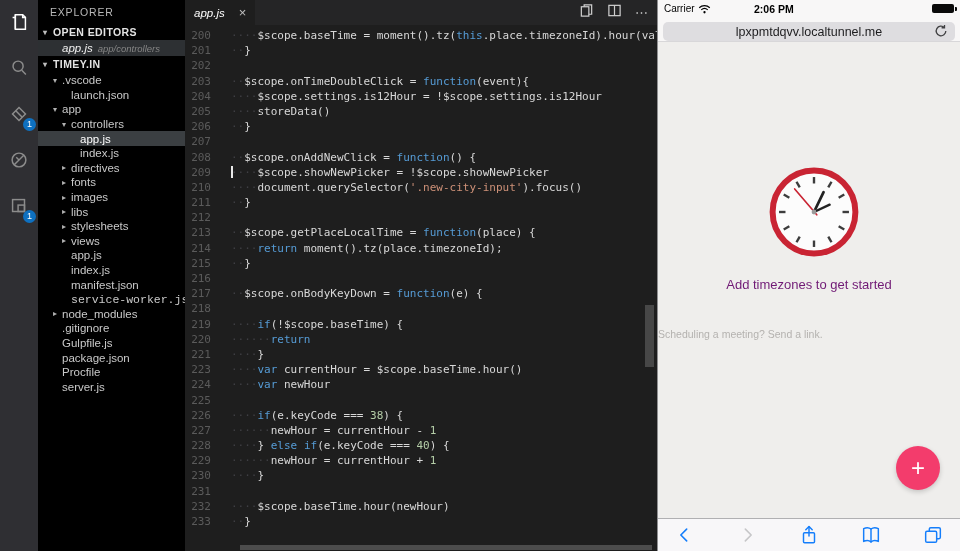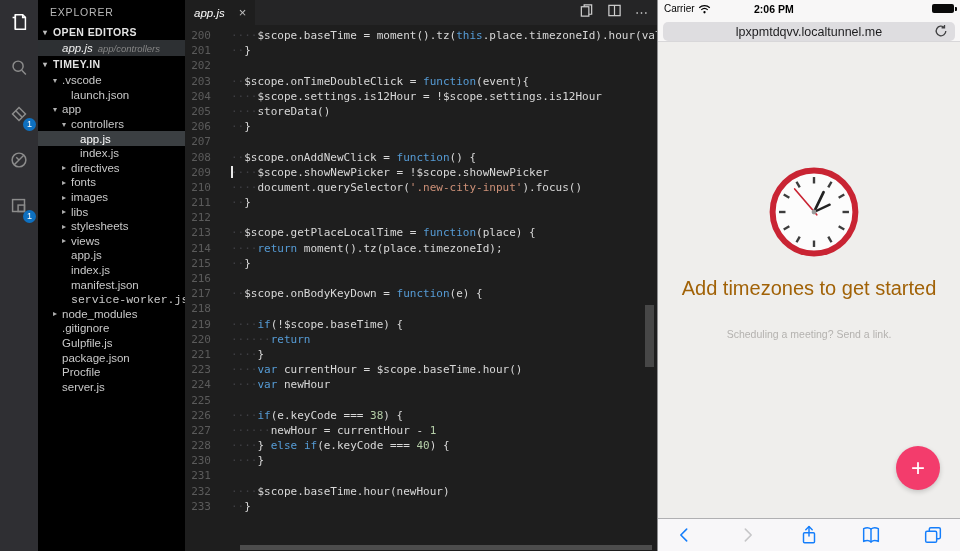--- a/index.html
+++ b/index.html
@@ -57,22 +57,22 @@
   .battery { width:22px; height:9px; background:#0a0a0a; border-radius:2px; position:relative; }
   .battery:after { content:""; position:absolute; right:-3px; top:2.5px; width:2px; height:4px; background:#0a0a0a; border-radius:0 1px 1px 0; }
 
   .urlbar { position:absolute; left:0; top:17px; right:0; height:25px; background:#f8f7f7; display:flex; align-items:flex-end; padding:0 5px; border-bottom:1px solid #d8d7d9; }
   .url-field { position:relative; flex:1; height:19px; background:#dedde0; border-radius:5px; display:flex; align-items:center; justify-content:center; font-size:12.5px; color:#1d1d1f; cursor:text; }
   .reload { position:absolute; right:7px; top:2px; cursor:pointer; }
   .reload svg { stroke:#404042; fill:none; stroke-width:1.5; }
 
   .page-content { position:absolute; left:0; top:42px; right:0; bottom:33px; background:#efeeec; overflow:hidden; }
   .clock { position:absolute; left:110px; top:124px; width:92px; height:92px; }
-  .empty-title { position:absolute; left:0; right:0; top:235px; text-align:center; font-size:20px; color:#a16207; }
-  .empty-subtitle { position:absolute; left:0; right:0; top:286px; text-align:center; font-size:10.5px; color:#b4b2af; }
+  .empty-title { position:absolute; left:0; right:0; top:235px; text-align:center; font-size:13px; color:#701a75; }
+  .empty-subtitle { position:absolute; left:0; right:0; top:286px; font-size:10.5px; color:#b4b2af; }
   .fab { position:absolute; left:238px; top:404px; width:44px; height:44px; border-radius:50%; background:#f33c6c; color:#fff; font-size:24px; font-weight:300; display:flex; align-items:center; justify-content:center; cursor:pointer; box-shadow:0 2px 5px rgba(0,0,0,.18); }
 
   .toolbar { position:absolute; left:0; bottom:0; right:0; height:33px; background:#f8f7f9; border-top:1px solid #b0b0b2; display:flex; align-items:center; justify-content:space-between; padding:0 13px; }
   .tb-btn { width:28px; height:28px; display:flex; align-items:center; justify-content:center; cursor:pointer; }
   .tb-btn svg { fill:none; stroke:#157efb; stroke-width:1.9; stroke-linecap:round; stroke-linejoin:round; }
   .tb-btn.disabled svg { stroke:#c6c6c8; }
 </style>
 </head>
 <body>
 
@@ -271,20 +271,21 @@
           <div class="code-line"><span class="gutter">218</span><span class="line-content"></span></div>
           <div class="code-line"><span class="gutter">219</span><span class="line-content"><span class="tk-ws">····</span><span class="tk-k">if</span><span class="tk-p">(!$scope.baseTime) {</span></span></div>
           <div class="code-line"><span class="gutter">220</span><span class="line-content"><span class="tk-ws">······</span><span class="tk-k">return</span></span></div>
           <div class="code-line"><span class="gutter">221</span><span class="line-content"><span class="tk-ws">····</span><span class="tk-p">}</span></span></div>
           <div class="code-line"><span class="gutter">223</span><span class="line-content"><span class="tk-ws">····</span><span class="tk-k">var</span><span class="tk-p"> currentHour = $scope.baseTime.hour()</span></span></div>
           <div class="code-line"><span class="gutter">224</span><span class="line-content"><span class="tk-ws">····</span><span class="tk-k">var</span><span class="tk-p"> newHour</span></span></div>
           <div class="code-line"><span class="gutter">225</span><span class="line-content"></span></div>
           <div class="code-line"><span class="gutter">226</span><span class="line-content"><span class="tk-ws">····</span><span class="tk-k">if</span><span class="tk-p">(e.keyCode === </span><span class="tk-n">38</span><span class="tk-p">) {</span></span></div>
           <div class="code-line"><span class="gutter">227</span><span class="line-content"><span class="tk-ws">······</span><span class="tk-p">newHour = currentHour - </span><span class="tk-n">1</span></span></div>
           <div class="code-line"><span class="gutter">228</span><span class="line-content"><span class="tk-ws">····</span><span class="tk-p">} </span><span class="tk-k">else</span><span class="tk-p"> </span><span class="tk-k">if</span><span class="tk-p">(e.keyCode === </span><span class="tk-n">40</span><span class="tk-p">) {</span></span></div>
+          <div class="code-line"><span class="gutter">229</span><span class="line-content"><span class="tk-ws">······</span><span class="tk-p">newHour = currentHour + </span><span class="tk-n">1</span></span></div>
           <div class="code-line"><span class="gutter">230</span><span class="line-content"><span class="tk-ws">····</span><span class="tk-p">}</span></span></div>
           <div class="code-line"><span class="gutter">231</span><span class="line-content"></span></div>
           <div class="code-line"><span class="gutter">232</span><span class="line-content"><span class="tk-ws">····</span><span class="tk-p">$scope.baseTime.hour(newHour)</span></span></div>
           <div class="code-line"><span class="gutter">233</span><span class="line-content"><span class="tk-ws">··</span><span class="tk-p">}</span></span></div>
         </div>
 
       <div class="vsb"></div>
       <div class="hsb"></div>
     </div>
   </div>

